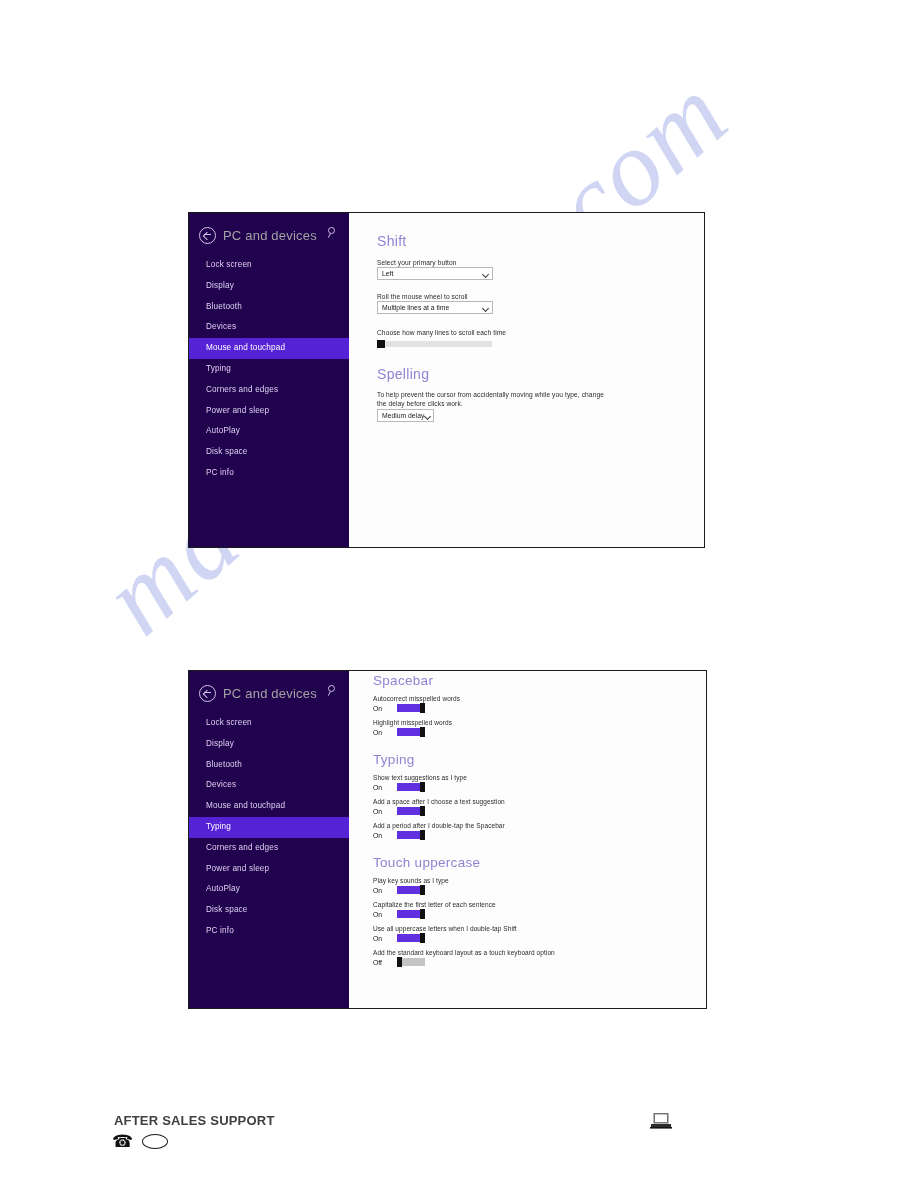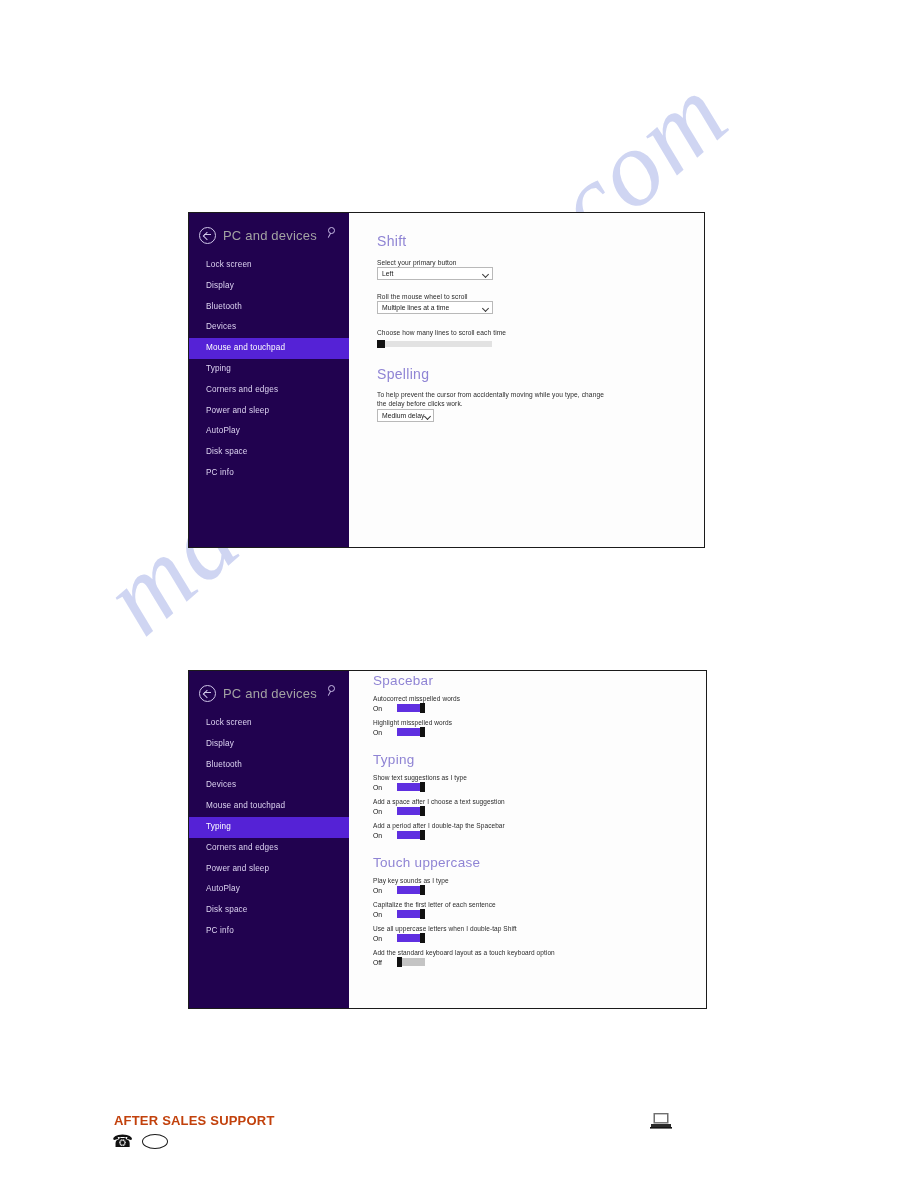--- a/index.html
+++ b/index.html
@@ -301,21 +301,21 @@
     z-index: 20;
   }
   .footer-title {
     position: absolute;
     left: 114px;
     top: 13px;
     font-family: "Liberation Sans", sans-serif;
     font-weight: 700;
     font-size: 13px;
     letter-spacing: 0.2px;
-    color: #c2410c;
+    color: #404040;
   }
   .footer-icons {
     position: absolute;
     left: 112px;
     top: 33px;
     display: flex;
     align-items: center;
   }
   .phone-glyph {
     font-size: 17px;

